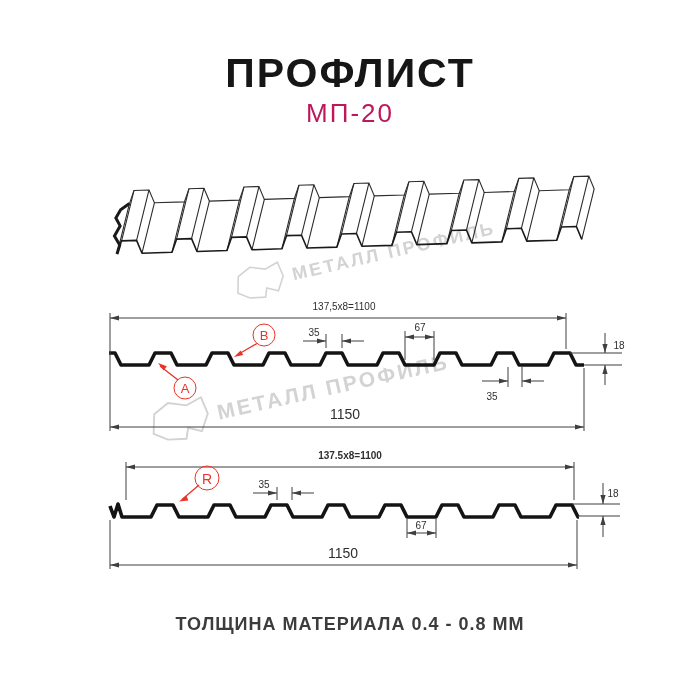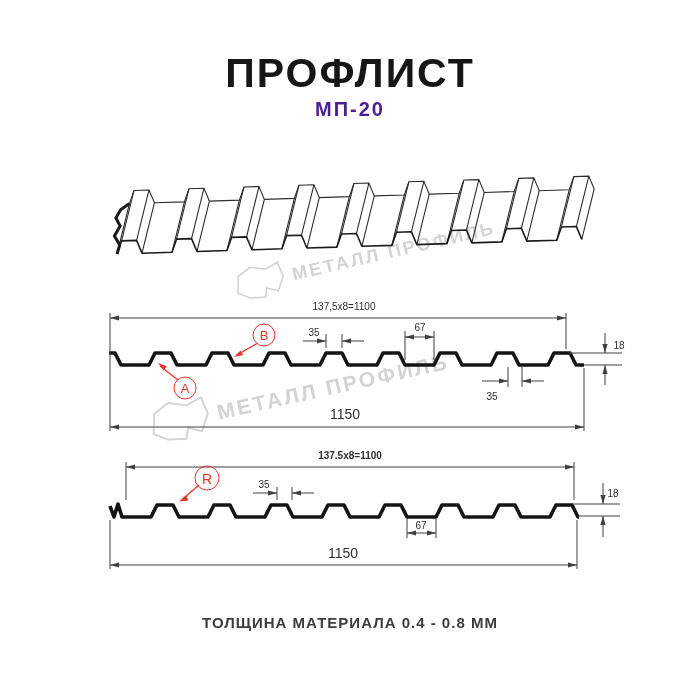--- a/index.html
+++ b/index.html
@@ -1,21 +1,21 @@
 <!DOCTYPE html>
 <html><head>
 <meta charset="utf-8">
 <style>
   html,body{margin:0;padding:0;background:#fff;}
   .page{position:relative;width:700px;height:700px;background:#ffffff;overflow:hidden;
         font-family:"Liberation Sans","DejaVu Sans",sans-serif;border-radius:14px;}
   .ctext{position:absolute;left:0;right:0;text-align:center;white-space:nowrap;}
   .title{top:50px;font-size:41px;font-weight:800;letter-spacing:2px;color:#161616;}
-  .subtitle{top:98px;font-size:20px;font-weight:700;letter-spacing:2px;color:#4c1d95;}
-  .footer{top:614px;font-size:15px;font-weight:600;letter-spacing:1px;color:#3c3c3c;}
+  .subtitle{top:98px;font-size:26px;font-weight:400;letter-spacing:2px;color:#be185d;}
+  .footer{top:614px;font-size:18px;font-weight:600;letter-spacing:1px;color:#3c3c3c;}
   .wm{position:absolute;display:flex;align-items:center;gap:8px;color:#d3d3d3;z-index:1;
       transform-origin:left center;white-space:nowrap;}
   .wm-1{left:234px;top:269px;transform:rotate(-13deg);}
   .wm-2{left:149px;top:405px;transform:rotate(-12.5deg);}
   .wm-text{font-weight:700;letter-spacing:2.5px;}
   .wm-1 .wm-text{font-size:18px;}
   .wm-2 .wm-text{font-size:21px;}
   .art{position:absolute;left:0;top:0;z-index:2;}
   .ln{stroke:#3f3f3f;stroke-width:1;fill:none;}
   .thk{stroke:#141414;stroke-width:3.6;fill:none;stroke-linejoin:round;}

